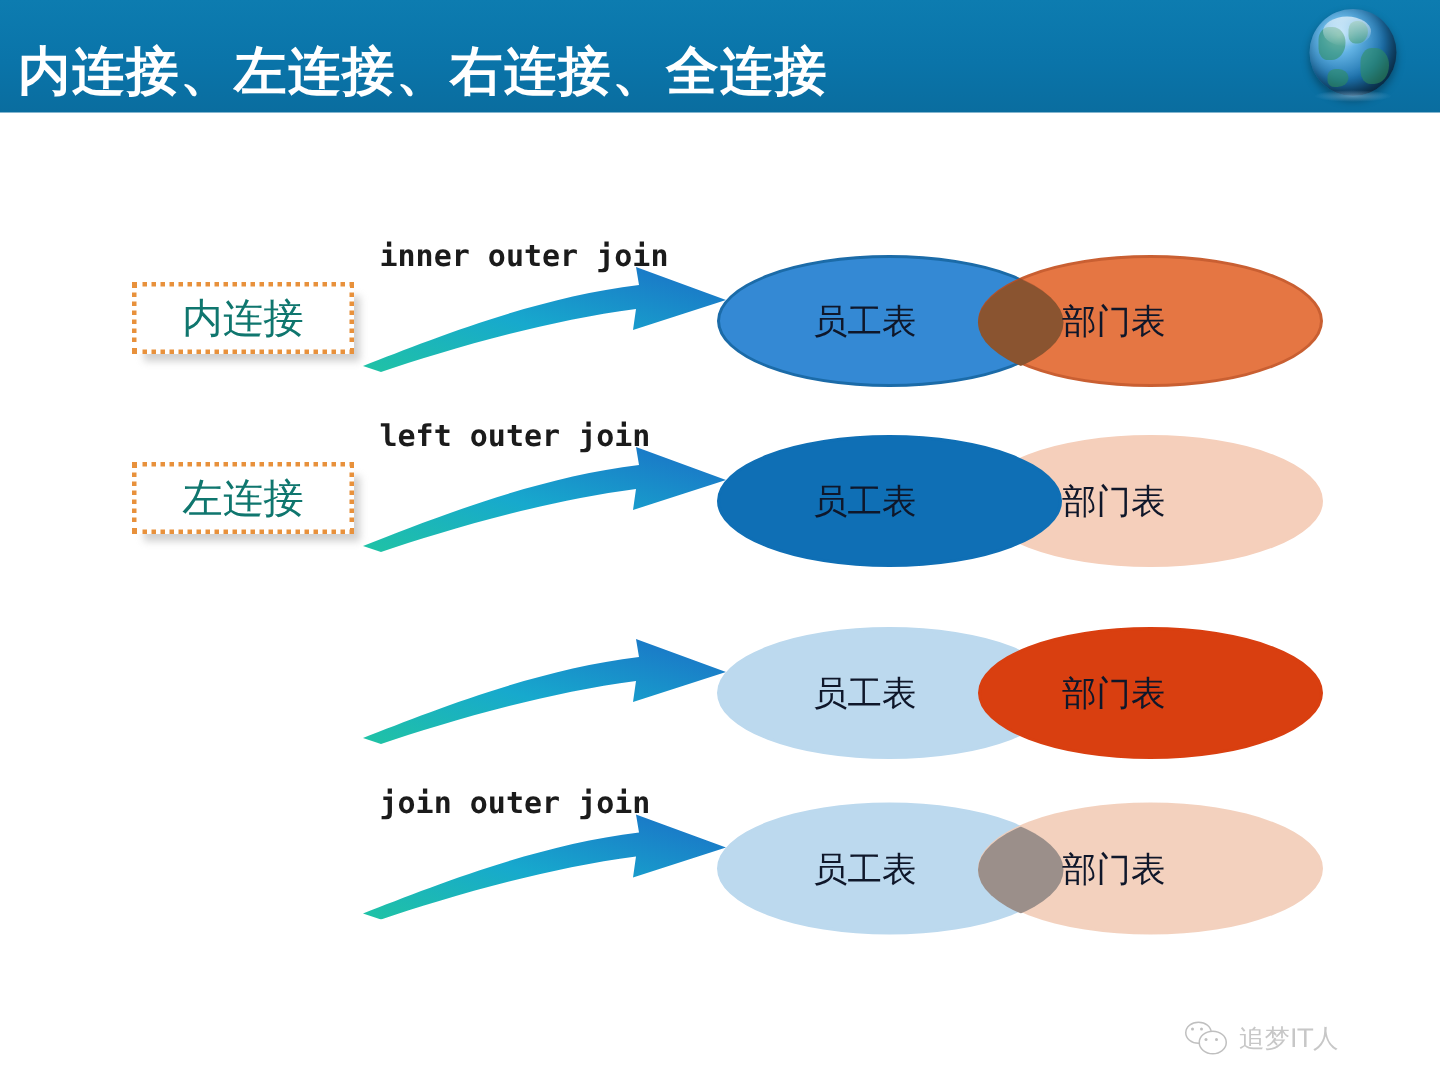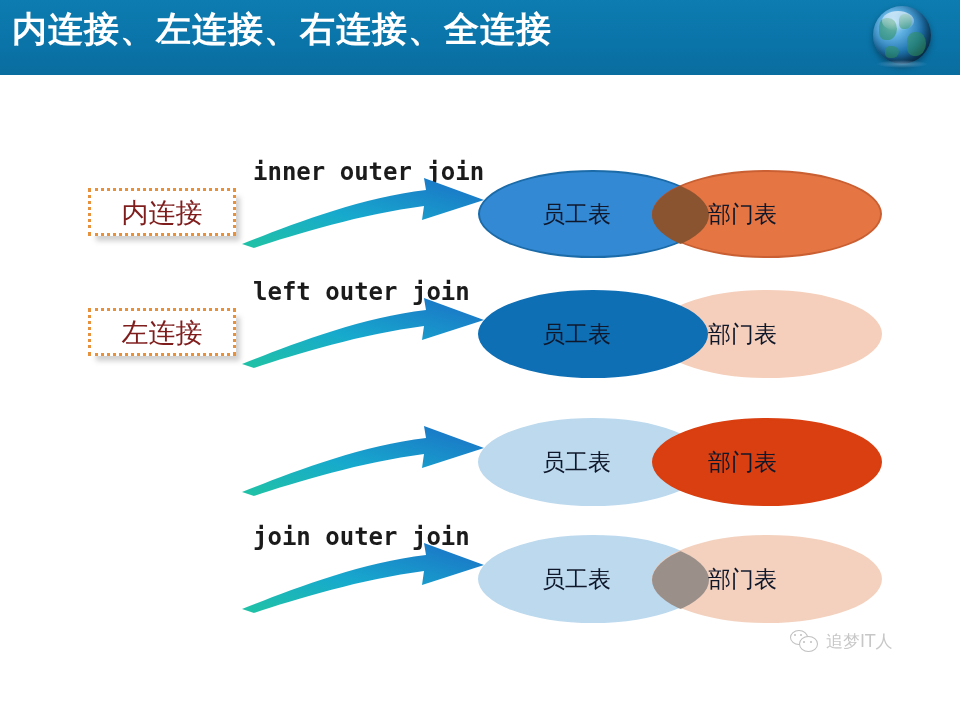--- a/index.html
+++ b/index.html
@@ -9,21 +9,21 @@
     position:relative;
   }
 
   
   #header{
     position:absolute;left:0;top:0;width:960px;height:75px;
     background:#0a74a9;
     background:linear-gradient(180deg,#0d7cb0 0%,#0a74a9 55%,#0a6d9f 100%);
   }
   #header-title{
-    position:absolute;left:12px;top:6px;
+    position:absolute;left:12px;top:24px;
     font-size:35px;font-weight:bold;color:#ffffff;
     letter-spacing:1px;white-space:nowrap;
     font-family:"DejaVu Sans","Liberation Sans",sans-serif;
   }
   #globe{
     position:absolute;left:870px;top:4px;width:66px;height:66px;
   }
   .globe-sphere{
     position:absolute;left:3px;top:2px;width:58px;height:58px;border-radius:50%;
     background:radial-gradient(circle at 34% 30%, #bfe4fb 0%, #63b3e4 22%, #1d72ad 55%, #0c3f66 85%, #07283f 100%);
@@ -49,30 +49,30 @@
 
   
   .label-box{
     position:absolute;left:88px;top:38px;width:148px;height:48px;
     background:#ffffff;border:3px dotted #e8913c;
     box-sizing:border-box;
     box-shadow:6px 7px 5px -2px rgba(150,150,150,0.45);
     display:flex;align-items:center;justify-content:center;
   }
   .label-text{
-    font-size:27px;font-weight:500;color:#7f1d1d;white-space:nowrap;
+    font-size:27px;font-weight:500;color:#0f766e;white-space:nowrap;
     font-family:"DejaVu Sans","Liberation Sans",sans-serif;
     line-height:1;
   }
 
   
   .join-caption{
     position:absolute;left:253px;top:8px;
     font-family:"DejaVu Sans Mono","Liberation Mono",monospace;
-    font-size:24px;font-weight:bold;color:#1b1b1b;
+    font-size:20px;font-weight:bold;color:#1b1b1b;
     letter-spacing:0px;white-space:nowrap;
   }
 
   
   .arrow{position:absolute;left:238px;top:26px;width:250px;height:72px;}
 
   
   .venn{position:absolute;left:470px;top:20px;width:420px;height:90px;}
   .ell{
     position:absolute;top:0;width:230px;height:88px;border-radius:50%;
@@ -88,21 +88,21 @@
   }
   .ell-label-left{left:72px;}
   .ell-label-right{left:238px;}
   .overlap{
     position:absolute;left:182px;top:0;width:56px;height:88px;
     z-index:5;pointer-events:none;
   }
 
   
   #watermark{
-    position:absolute;left:790px;top:624px;width:160px;height:34px;
+    position:absolute;left:790px;top:675px;width:160px;height:34px;
     display:flex;align-items:center;gap:6px;opacity:.55;
   }
   #wechat-icon{position:relative;width:30px;height:22px;flex:0 0 auto;}
   .bubble{position:absolute;border:1.6px solid #8c8c8c;border-radius:50%;background:#fff;}
   .bubble-a{left:0;top:0;width:16px;height:13px;}
   .bubble-b{left:9px;top:6px;width:17px;height:14px;}
   .dot{position:absolute;width:2px;height:2px;background:#8c8c8c;border-radius:50%;}
   #watermark-text{
     font-size:17px;color:#9a9a9a;white-space:nowrap;
     font-family:"DejaVu Sans","Liberation Sans",sans-serif;

